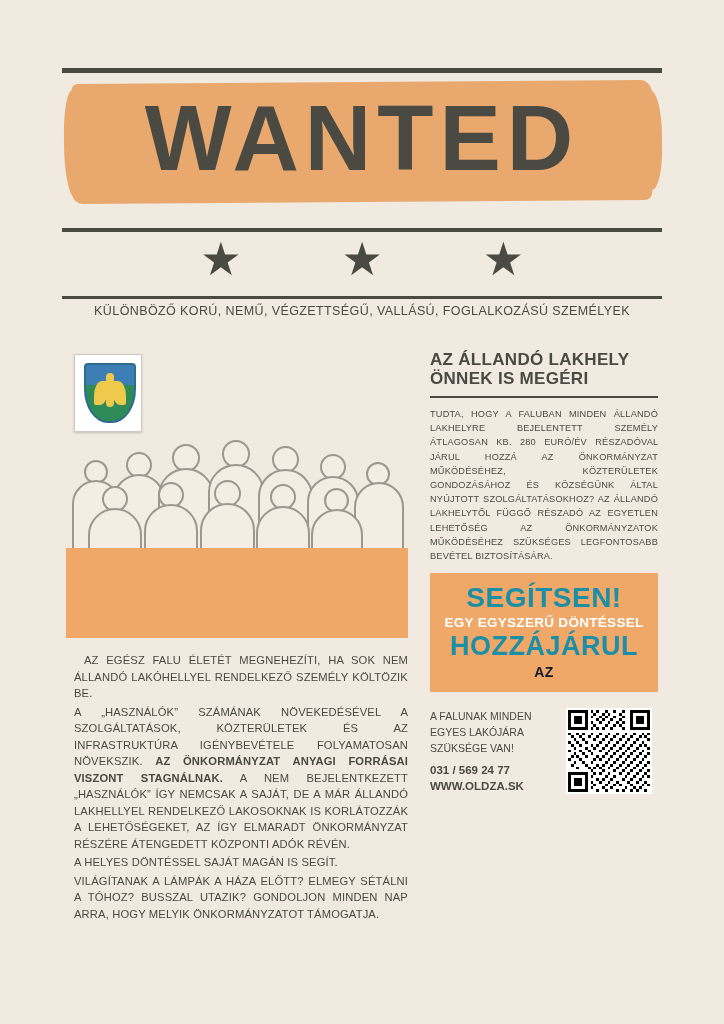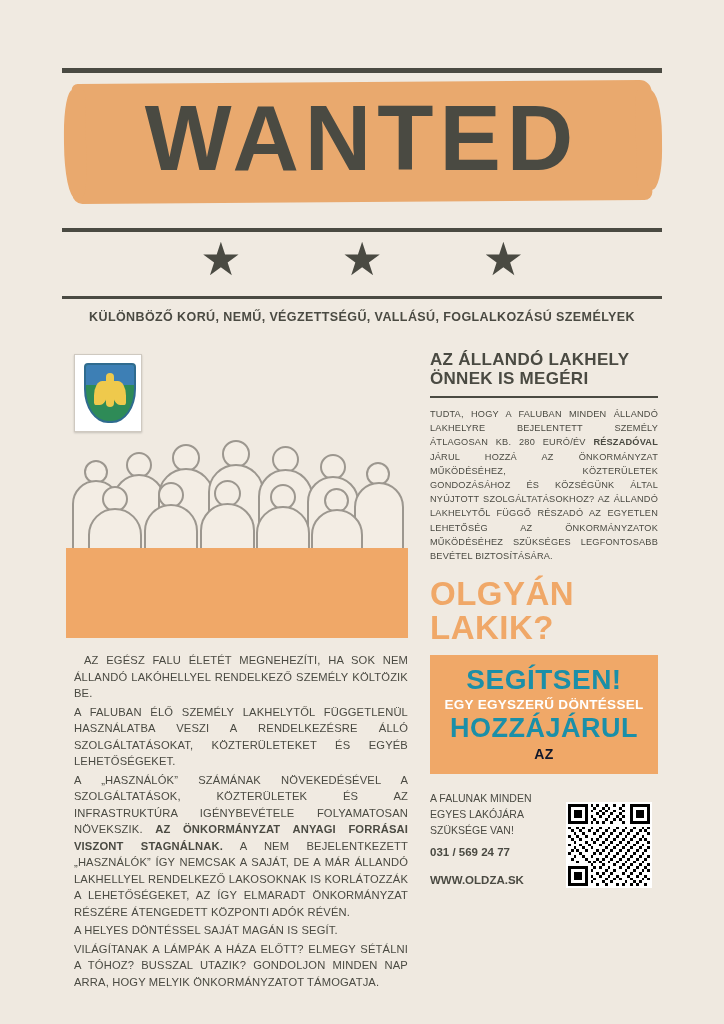--- a/index.html
+++ b/index.html
@@ -58,23 +58,23 @@
     display:flex;justify-content:center;align-items:center;gap:100px;
   }
   .star{
     color:#4a4a42;font-size:46px;line-height:46px;
   }
   .subtitle{
     position:absolute;left:0;top:240px;width:600px;
     text-align:center;
     font-size:12.5px;
     letter-spacing:0.4px;
-    font-weight:bold;
+    font-weight:normal;
     color:#4a4a42;
-    padding-top:10px;
+    padding-top:4px;
   }
 
   
   .left-col{
     position:absolute;left:66px;top:350px;width:342px;
   }
   .illus{
     position:relative;width:342px;height:288px;background:#f0eae1;overflow:hidden;
   }
   .illus .sky{position:absolute;left:0;top:0;width:342px;height:200px;background:#f0eae1;}
@@ -132,21 +132,21 @@
   }
   .r-head{
     font-size:17px;line-height:19px;font-weight:bold;color:#4a4a42;
     letter-spacing:0.3px;text-transform:uppercase;
   }
   .r-rule{width:228px;height:2px;background:#4a4a42;margin:8px 0 9px 0;}
   .r-text{
     font-size:9.2px;line-height:14.2px;color:#4a4a42;text-align:justify;
     text-transform:uppercase;letter-spacing:0.2px;
   }
-  .r-text b{font-weight:bold;}
+  .r-text b{font-weight:normal;}
   .olgyan{
     margin-top:14px;
     font-size:33px;line-height:34px;font-weight:bold;color:#f0a868;
     letter-spacing:0.5px;text-transform:uppercase;
   }
   .orange-box{
     margin-top:10px;width:228px;background:#f0a868;padding:10px 6px 12px 6px;
     box-sizing:border-box;text-align:center;color:#ffffff;
   }
   .ob1{font-size:28px;line-height:30px;font-weight:bold;color:#1b8fa8;letter-spacing:0.5px;}
@@ -226,47 +226,45 @@
           <div class="blue"></div>
           <div class="emblem-leafL"></div>
           <div class="emblem-leafR"></div>
           <div class="emblem-wheat"></div>
         </div>
       </div>
     </div>
 
     <div class="body-text">
       <p class="indent">AZ EGÉSZ FALU ÉLETÉT MEGNEHEZÍTI, HA SOK NEM ÁLLANDÓ LAKÓHELLYEL RENDELKEZŐ SZEMÉLY KÖLTÖZIK BE.</p>
-      <p>A FALUBAN ÉLŐ SZEMÉLY LAKHELYTŐL FÜGGETLENÜL HASZNÁLATBA VESZI A RENDELKEZÉSRE ÁLLÓ SZOLGÁLTATÁSOKAT, KÖZTERÜLETEKET ÉS EGYÉB LEHETŐSÉGEKET.</p>
       <p>A „HASZNÁLÓK” SZÁMÁNAK NÖVEKEDÉSÉVEL A SZOLGÁLTATÁSOK, KÖZTERÜLETEK ÉS AZ INFRASTRUKTÚRA IGÉNYBEVÉTELE FOLYAMATOSAN NÖVEKSZIK. <b>AZ ÖNKORMÁNYZAT ANYAGI FORRÁSAI VISZONT STAGNÁLNAK.</b> A NEM BEJELENTKEZETT „HASZNÁLÓK” ÍGY NEMCSAK A SAJÁT, DE A MÁR ÁLLANDÓ LAKHELLYEL RENDELKEZŐ LAKOSOKNAK IS KORLÁTOZZÁK A LEHETŐSÉGEKET, AZ ÍGY ELMARADT ÖNKORMÁNYZAT RÉSZÉRE ÁTENGEDETT KÖZPONTI ADÓK RÉVÉN.</p>
       <p>A HELYES DÖNTÉSSEL SAJÁT MAGÁN IS SEGÍT.</p>
       <p>VILÁGÍTANAK A LÁMPÁK A HÁZA ELŐTT? ELMEGY SÉTÁLNI A TÓHOZ? BUSSZAL UTAZIK? GONDOLJON MINDEN NAP ARRA, HOGY MELYIK ÖNKORMÁNYZATOT TÁMOGATJA.</p>
     </div>
   </div>
 
   <div class="right-col">
 
     <div class="r-head">AZ ÁLLANDÓ LAKHELY ÖNNEK IS MEGÉRI</div>
     <div class="r-rule"></div>
     <div class="r-text">TUDTA, HOGY A FALUBAN MINDEN ÁLLANDÓ LAKHELYRE BEJELENTETT SZEMÉLY ÁTLAGOSAN KB. 280 EURÓ/ÉV <b>RÉSZADÓVAL</b> JÁRUL HOZZÁ AZ ÖNKORMÁNYZAT MŰKÖDÉSÉHEZ, KÖZTERÜLETEK GONDOZÁSÁHOZ ÉS KÖZSÉGÜNK ÁLTAL NYÚJTOTT SZOLGÁLTATÁSOKHOZ? AZ ÁLLANDÓ LAKHELYTŐL FÜGGŐ RÉSZADÓ AZ EGYETLEN LEHETŐSÉG AZ ÖNKORMÁNYZATOK MŰKÖDÉSÉHEZ SZÜKSÉGES LEGFONTOSABB BEVÉTEL BIZTOSÍTÁSÁRA.</div>
 
-    <div class="olgyan">OLGYÁN LAKIK?</div>
 
     <div class="orange-box">
       <div class="ob1">SEGÍTSEN!</div>
       <div class="ob2">EGY EGYSZERŰ DÖNTÉSSEL</div>
       <div class="ob3">HOZZÁJÁRUL</div>
       <div class="ob4">AZ</div>
     </div>
 
     <div class="contact">
       <div class="txt">
         <div class="l1">A FALUNAK MINDEN EGYES LAKÓJÁRA SZÜKSÉGE VAN!</div>
         <div class="l2">031 / 569 24 77</div>
-        <div class="l2" style="margin-top:12px">WWW.OLDZA.SK</div>
+        <div class="l2" style="margin-top:0">WWW.OLDZA.SK</div>
       </div>
       <div class="qr">
         <svg width="82" height="82" viewBox="0 0 29 29" shape-rendering="crispEdges">
           <rect width="29" height="29" fill="#ffffff"></rect>
           <g fill="#000000">
             <rect x="0" y="0" width="7" height="1"></rect>
               <rect x="0" y="6" width="7" height="1"></rect>
             <rect x="0" y="0" width="1" height="7"></rect>
               <rect x="6" y="0" width="1" height="7"></rect>
             <rect x="2" y="2" width="3" height="3"></rect>

